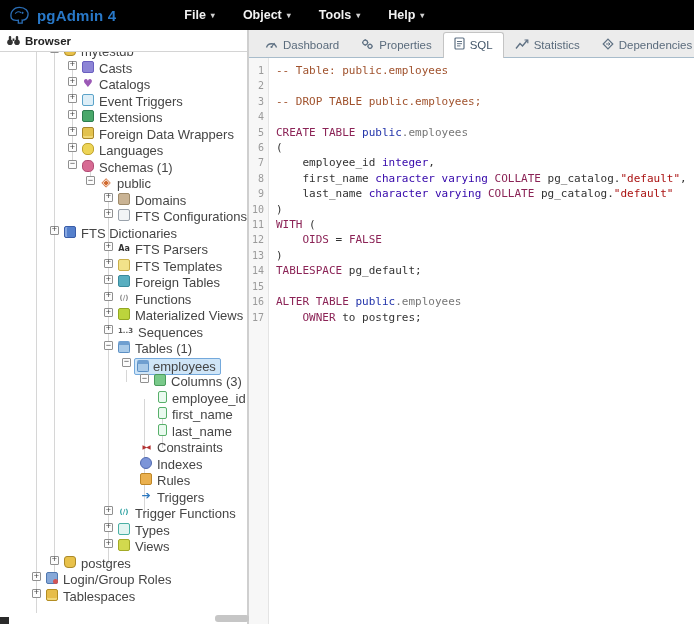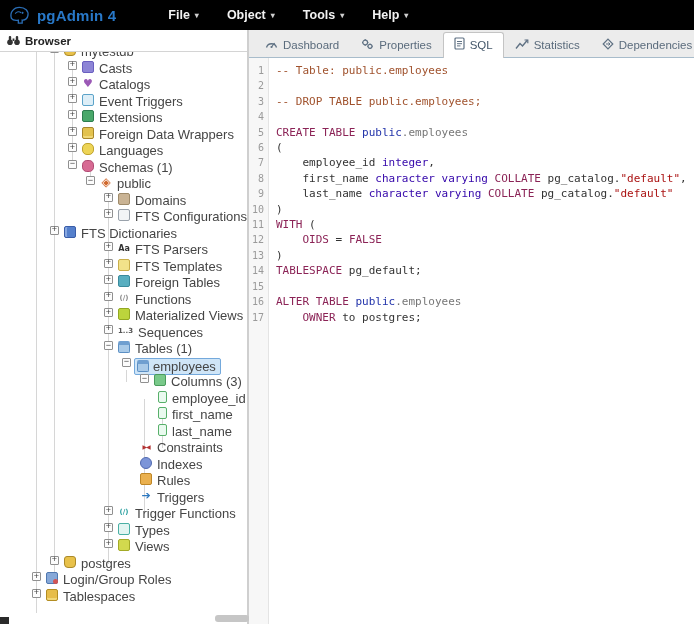--- a/index.html
+++ b/index.html
@@ -3,21 +3,21 @@
 <meta charset="utf-8">
 <style>
   * { margin:0; padding:0; box-sizing:border-box; }
   html,body { width:694px; height:624px; overflow:hidden; background:#fff;
     font-family:"Liberation Sans", sans-serif; }
 
   
   .topbar { height:30px; background:#000; display:flex; align-items:center; padding-left:8px; }
   .brand { display:flex; align-items:center; gap:6px; }
   .brand-name { color:var(--c-brand,#2878c8); font-size:15px; font-weight:bold; letter-spacing:.2px; }
-  .menus { display:flex; margin-left:52px; gap:28px;text-align:right; }
+  .menus { display:flex; margin-left:68px; gap:28px;text-align:right; }
   .menu-item { color:#f2f2f2; font-size:12.5px; font-weight:600; cursor:default; display:flex; align-items:center; }
   .menu-item::after { content:"▾"; font-size:8px; color:#cfcfcf; margin-left:5px; }
 
   
   .app { display:flex; height:594px; }
   .left { width:261px; position:relative; background:#fff; display:flex; flex-direction:column; }
   .divider { width:4px; background:#ececec; border-left:1px solid #cfcfcf; border-right:1px solid #cfcfcf; }
   .right { width:460px; display:flex; flex-direction:column; background:#fff; }
 
   

